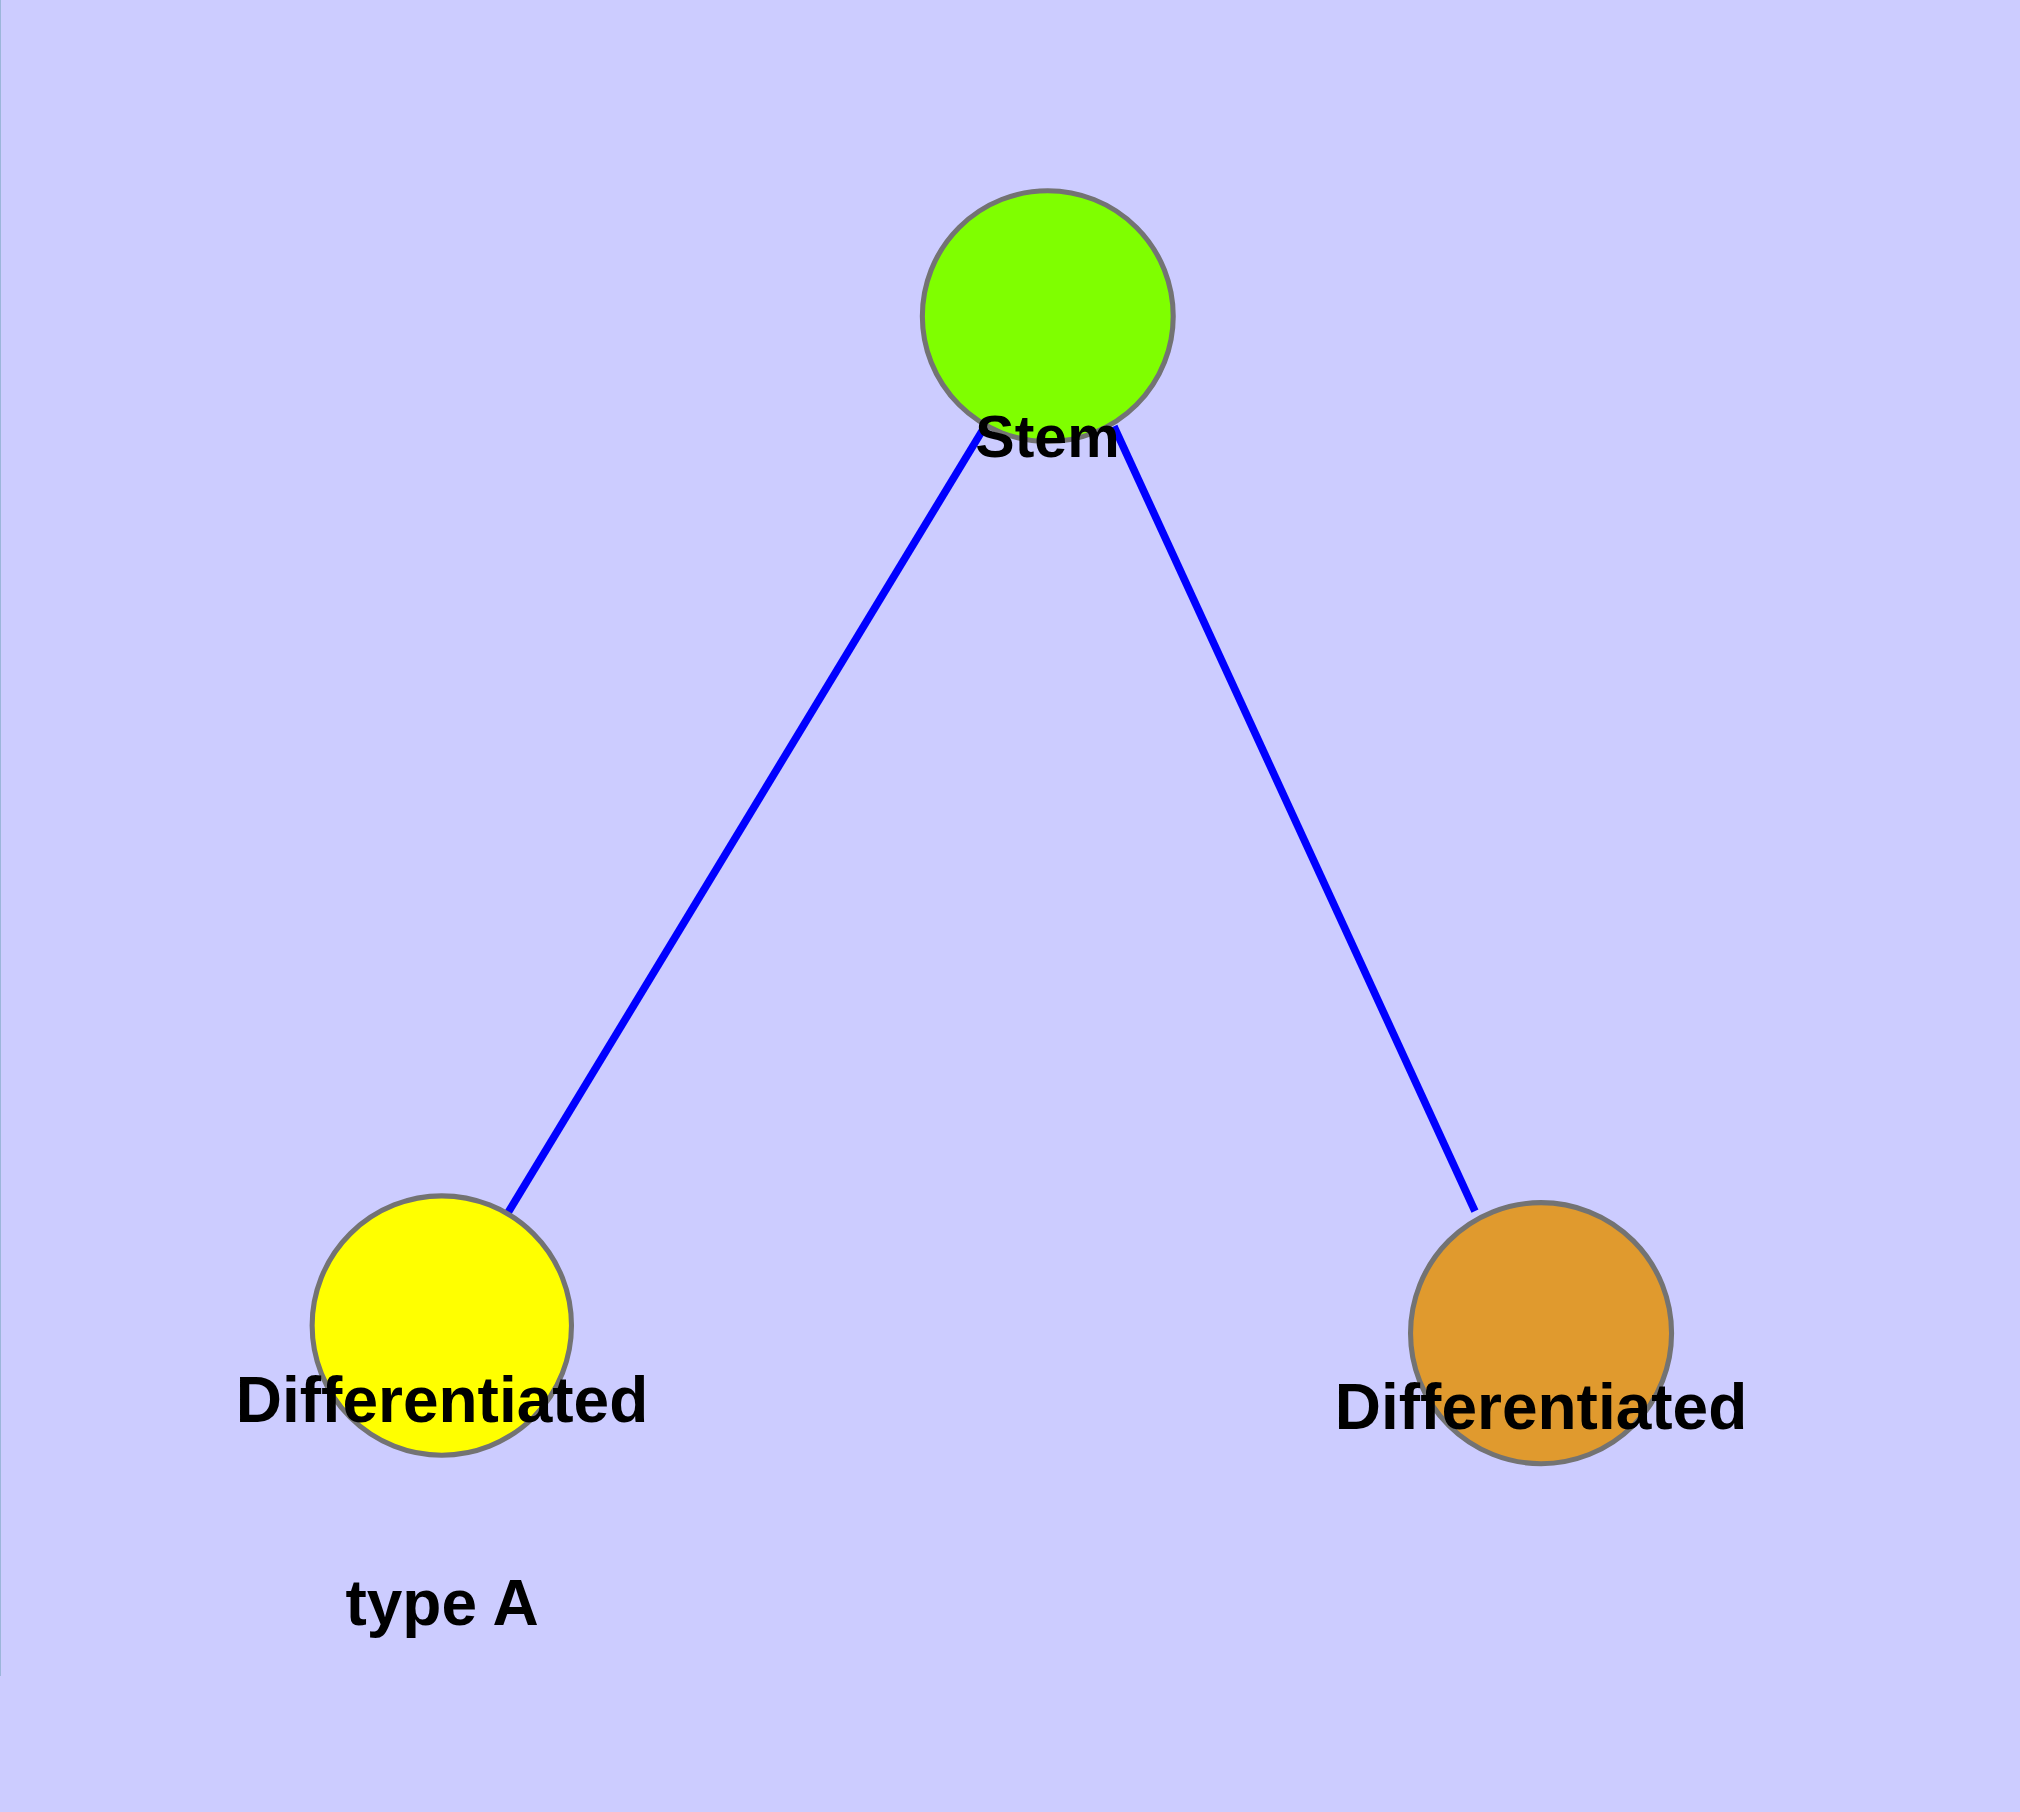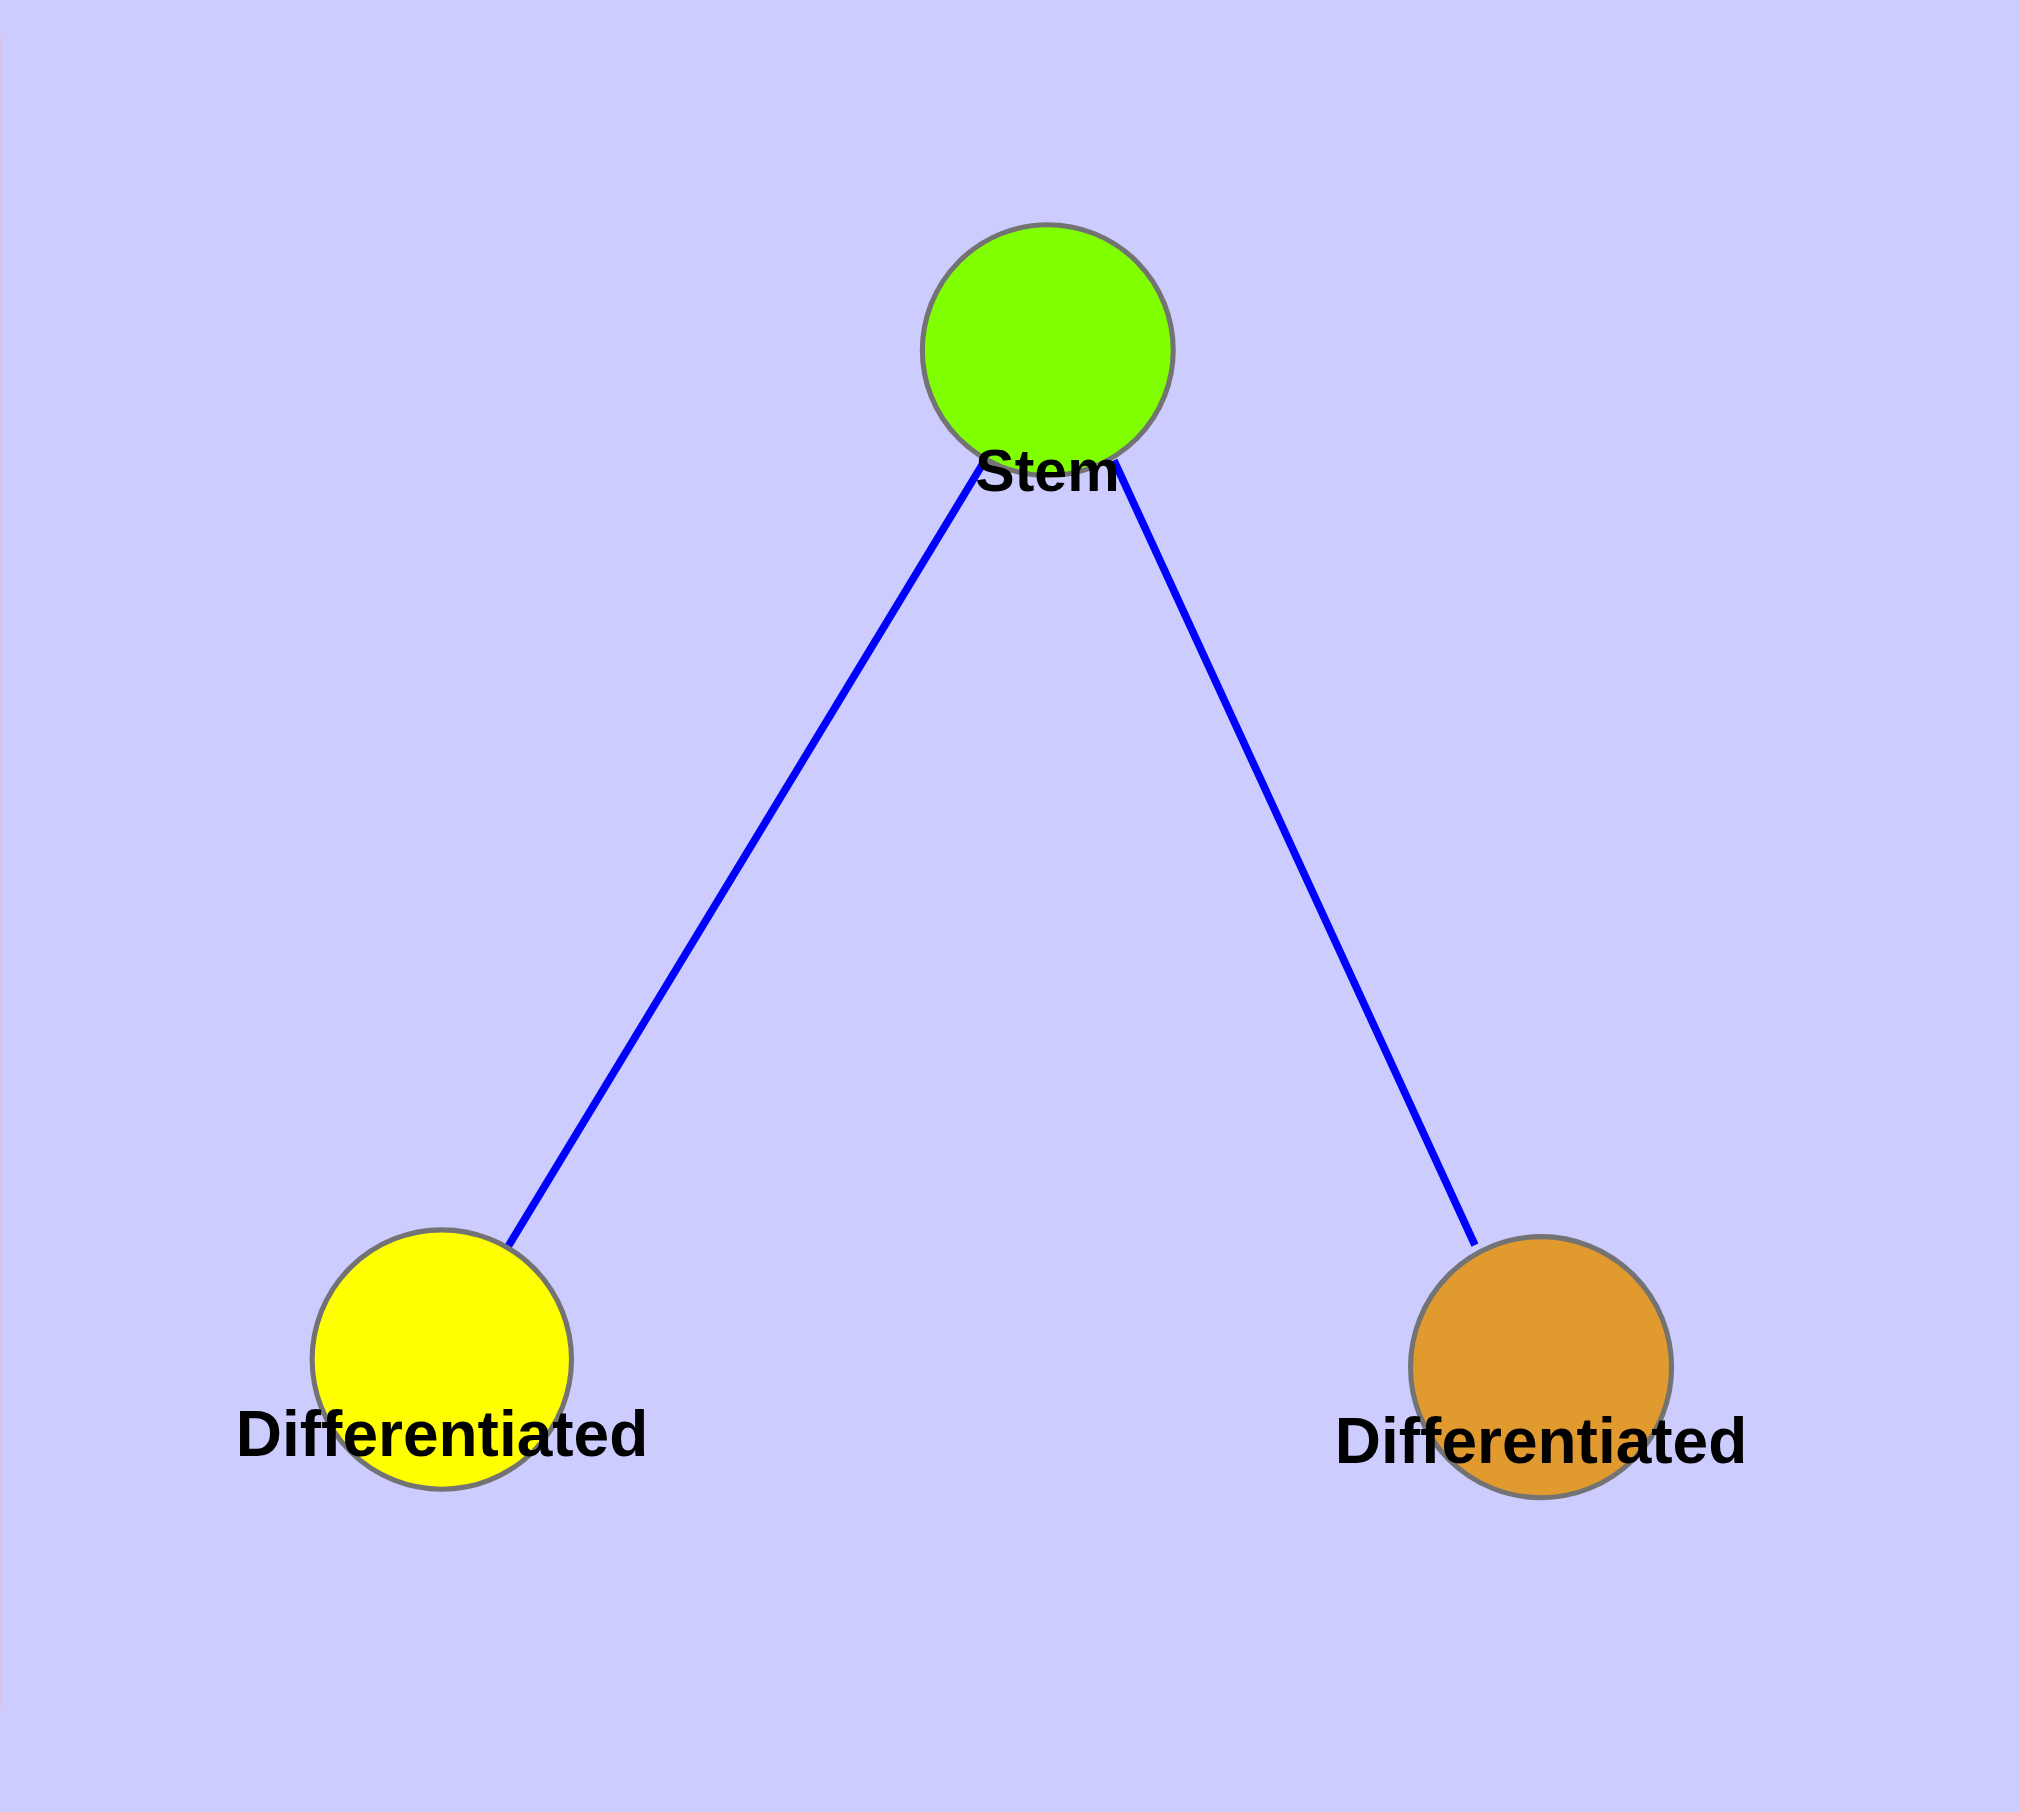--- a/index.html
+++ b/index.html
@@ -5,24 +5,23 @@
 <style>
   html, body {
     margin: 0;
     padding: 0;
     background: #ccccff;
   }
   #stage {
     position: relative;
     width: 2021px;
     height: 1676px;
-    background: #fca5a5;
+    background: #0f766e;
     overflow: hidden;
     font-family: "Liberation Sans", sans-serif;
-    margin-top: 34px;
   }
   #graph-svg {
     position: absolute;
     top: 0;
     left: 0;
     width: 2021px;
     height: 1812px;
     display: block;
   }
   .node-label {
@@ -75,20 +74,21 @@
       <circle cx="1818" cy="1573" r="154" fill="#e09a2e" stroke="#737373" stroke-width="6"></circle>
     </g>
   </svg>
 
   <div class="node-label" id="label-stem">
     <div>Stem</div>
   </div>
 
   <div class="node-label" id="label-type-a">
     <div>Differentiated</div>
+    <div>type A</div>
   </div>
 
   <div class="node-label" id="label-type-b">
     <div>Differentiated</div>
   </div>
 
 </div>
 
 
 </body></html>

